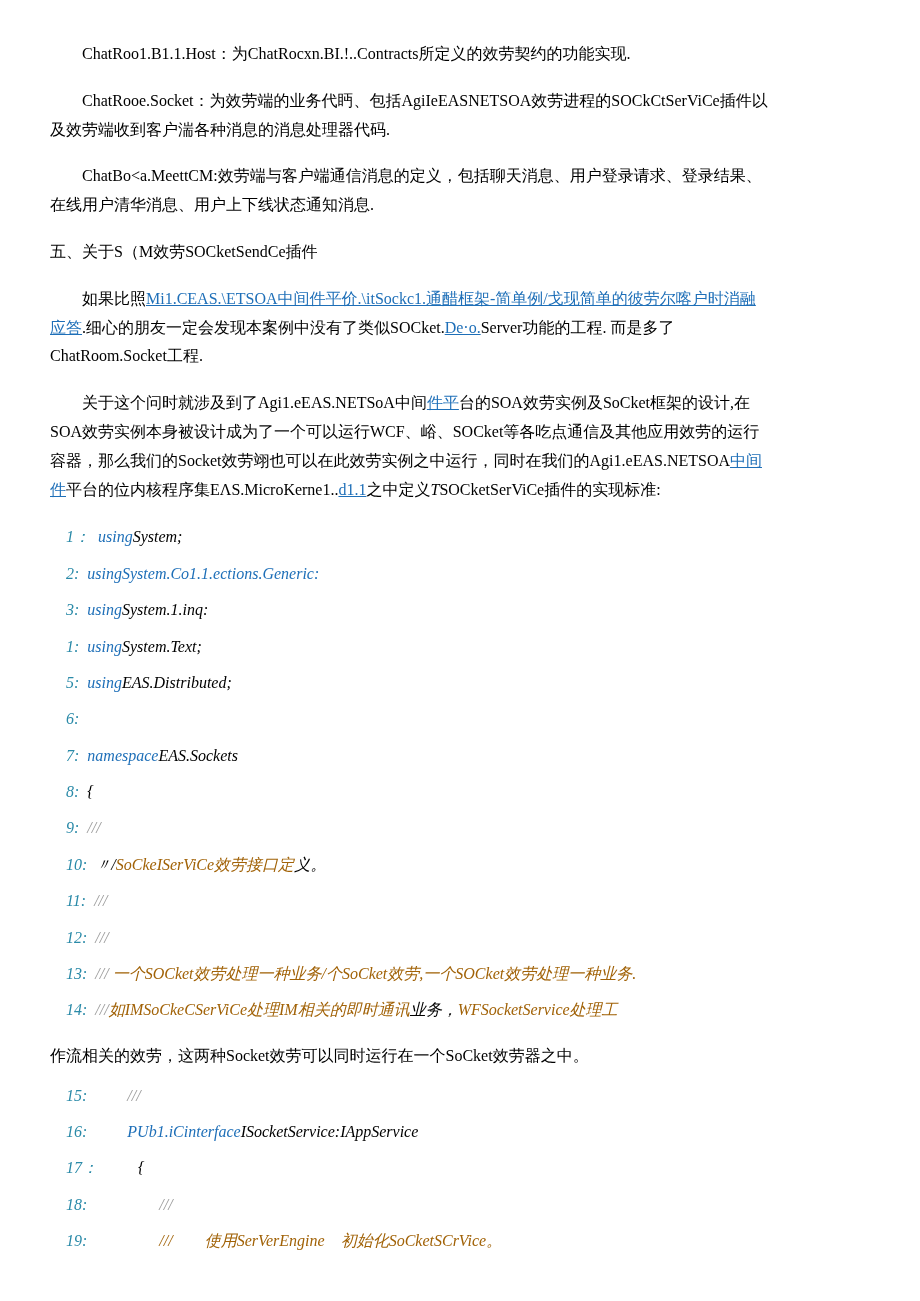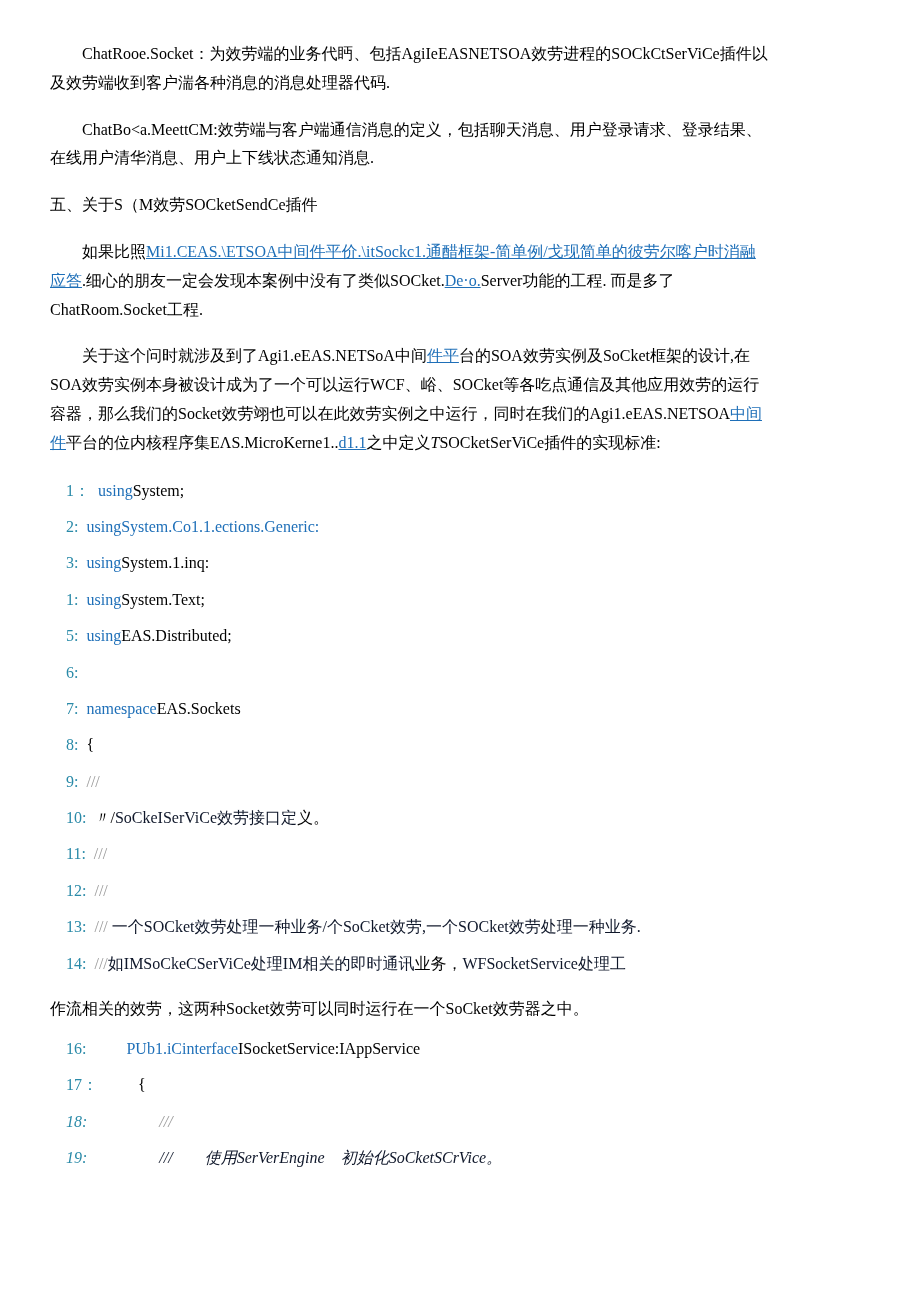--- a/index.html
+++ b/index.html
@@ -9,32 +9,33 @@
     color: #000;
     background: #fff;
     margin: 0;
     padding: 40px 50px;
     width: 820px;
     box-sizing: border-box;
   }
   p { margin: 0 0 18px 0; }
   .indent { text-indent: 2em; }
   .code-block { margin-top: 10px; }
-  .code-line { margin: 0 0 6px 0; line-height: 1.9; }
+  .code-line { margin: 0 0 6px 0; line-height: 1.9; font-style: italic; }
   .line-num { color: #2a8aa8; margin-right: 8px; }
   .kw { color: #1e6fb8; }
   .comment-gray { color: #999; }
-  .comment-green { color: #0f172a; }
+  .comment-green { color: #a16207; }
   .link { color: #1e6fb8; text-decoration: underline; }
   .italic { font-style: italic; }
 </style>
 </head>
 <body>
 
 <div id="content">
+    <p class="indent">ChatRoo1.B1.1.Host：为ChatRocxn.BI.!..Contracts所定义的效劳契约的功能实现.</p>
     <p class="indent">ChatRooe.Socket：为效劳端的业务代眄、包括AgiIeEASNETSOA效劳进程的SOCkCtSerViCe插件以及效劳端收到客户湍各种消息的消息处理器代码.</p>
     <p class="indent">ChatBo&lt;a.MeettCM:效劳端与客户端通信消息的定义，包括聊天消息、用户登录请求、登录结果、在线用户清华消息、用户上下线状态通知消息.</p>
     <p>五、关于S（M效劳SOCketSendCe插件</p>
     <p class="indent">如果比照<span class="link">Mi1.CEAS.\ETSOA中间件平价.\itSockc1.通醋框架-简单例/戈现简单的彼劳尔喀户时消融应答</span>.细心的朋友一定会发现本案例中没有了类似SOCket.<span class="link">De·o.</span>Server功能的工程. 而是多了ChatRoom.Socket工程.</p>
     <p class="indent">关于这个问时就涉及到了Agi1.eEAS.NETSoA中间<span class="link">件平</span>台的SOA效劳实例及SoCket框架的设计,在SOA效劳实例本身被设计成为了一个可以运行WCF、峪、SOCket等各吃点通信及其他应用效劳的运行容器，那么我们的Socket效劳翊也可以在此效劳实例之中运行，同时在我们的Agi1.eEAS.NETSOA<span class="link">中间件</span>平台的位内核程序集EΛS.MicroKerne1..<span class="link">d1.1</span>之中定义<span class="italic">T</span>SOCketSerViCe插件的实现标准:</p>
     <div class="code-block">
       <div class="code-line"><span class="line-num">　1：</span><span class="kw">using</span><span>System;</span></div>
       <div class="code-line"><span class="line-num">　2:</span><span class="kw">usingSystem.Co1.1.ections.Generic:</span></div>
       <div class="code-line"><span class="line-num">　3:</span><span class="kw">using</span><span>System.1.inq:</span></div>
       <div class="code-line"><span class="line-num">　1:</span><span class="kw">using</span><span>System.Text;</span></div>
@@ -44,18 +45,19 @@
       <div class="code-line"><span class="line-num">　8:</span><span>{</span></div>
       <div class="code-line"><span class="line-num">　9:</span><span class="comment-gray">///　<sumnury></sumnury></span></div>
       <div class="code-line"><span class="line-num">　10:</span><span>〃/</span><span class="comment-green">SoCkeISerViCe效劳接口定</span><span>义。</span></div>
       <div class="code-line"><span class="line-num">　11:</span><span class="comment-gray">///　</span></div>
       <div class="code-line"><span class="line-num">　12:</span><span class="comment-gray">///　<remarks></remarks></span></div>
       <div class="code-line"><span class="line-num">　13:</span><span class="comment-gray">///</span><span class="comment-green"> 一个SOCket效劳处理一种业务/个SoCket效劳,一个SOCket效劳处理一种业务.</span></div>
       <div class="code-line"><span class="line-num">　14:</span><span class="comment-gray">///</span><span class="comment-green">如IMSoCkeCSerViCe处理IM相关的即时通讯</span><span>业务，</span><span class="comment-green">WFSocketService处理工</span></div>
     </div>
     <p style="margin: 16px 0px 6px;">作流相关的效劳，这两种Socket效劳可以同时运行在一个SoCket效劳器之中。</p>
     <div class="code-block">
+      <div class="code-line"><span class="line-num">　15:</span>　　<span class="comment-gray">///　　</span></div>
       <div class="code-line"><span class="line-num">　16:</span>　　<span class="kw">PUb1.iCinterface</span><span>ISocketService:IAppService</span></div>
       <div class="code-line"><span class="line-num">　17：</span>　　<span>{</span></div>
       <div class="code-line italic"><span class="line-num">　18:</span>　　　　<span class="comment-gray">///　　<summary></summary></span></div>
       <div class="code-line italic"><span class="line-num">　19:</span>　　　　<span class="comment-green">///　　使用SerVerEngine　初始化SoCketSCrVice。</span></div>
     </div>
   </div>
 
 </body></html>

